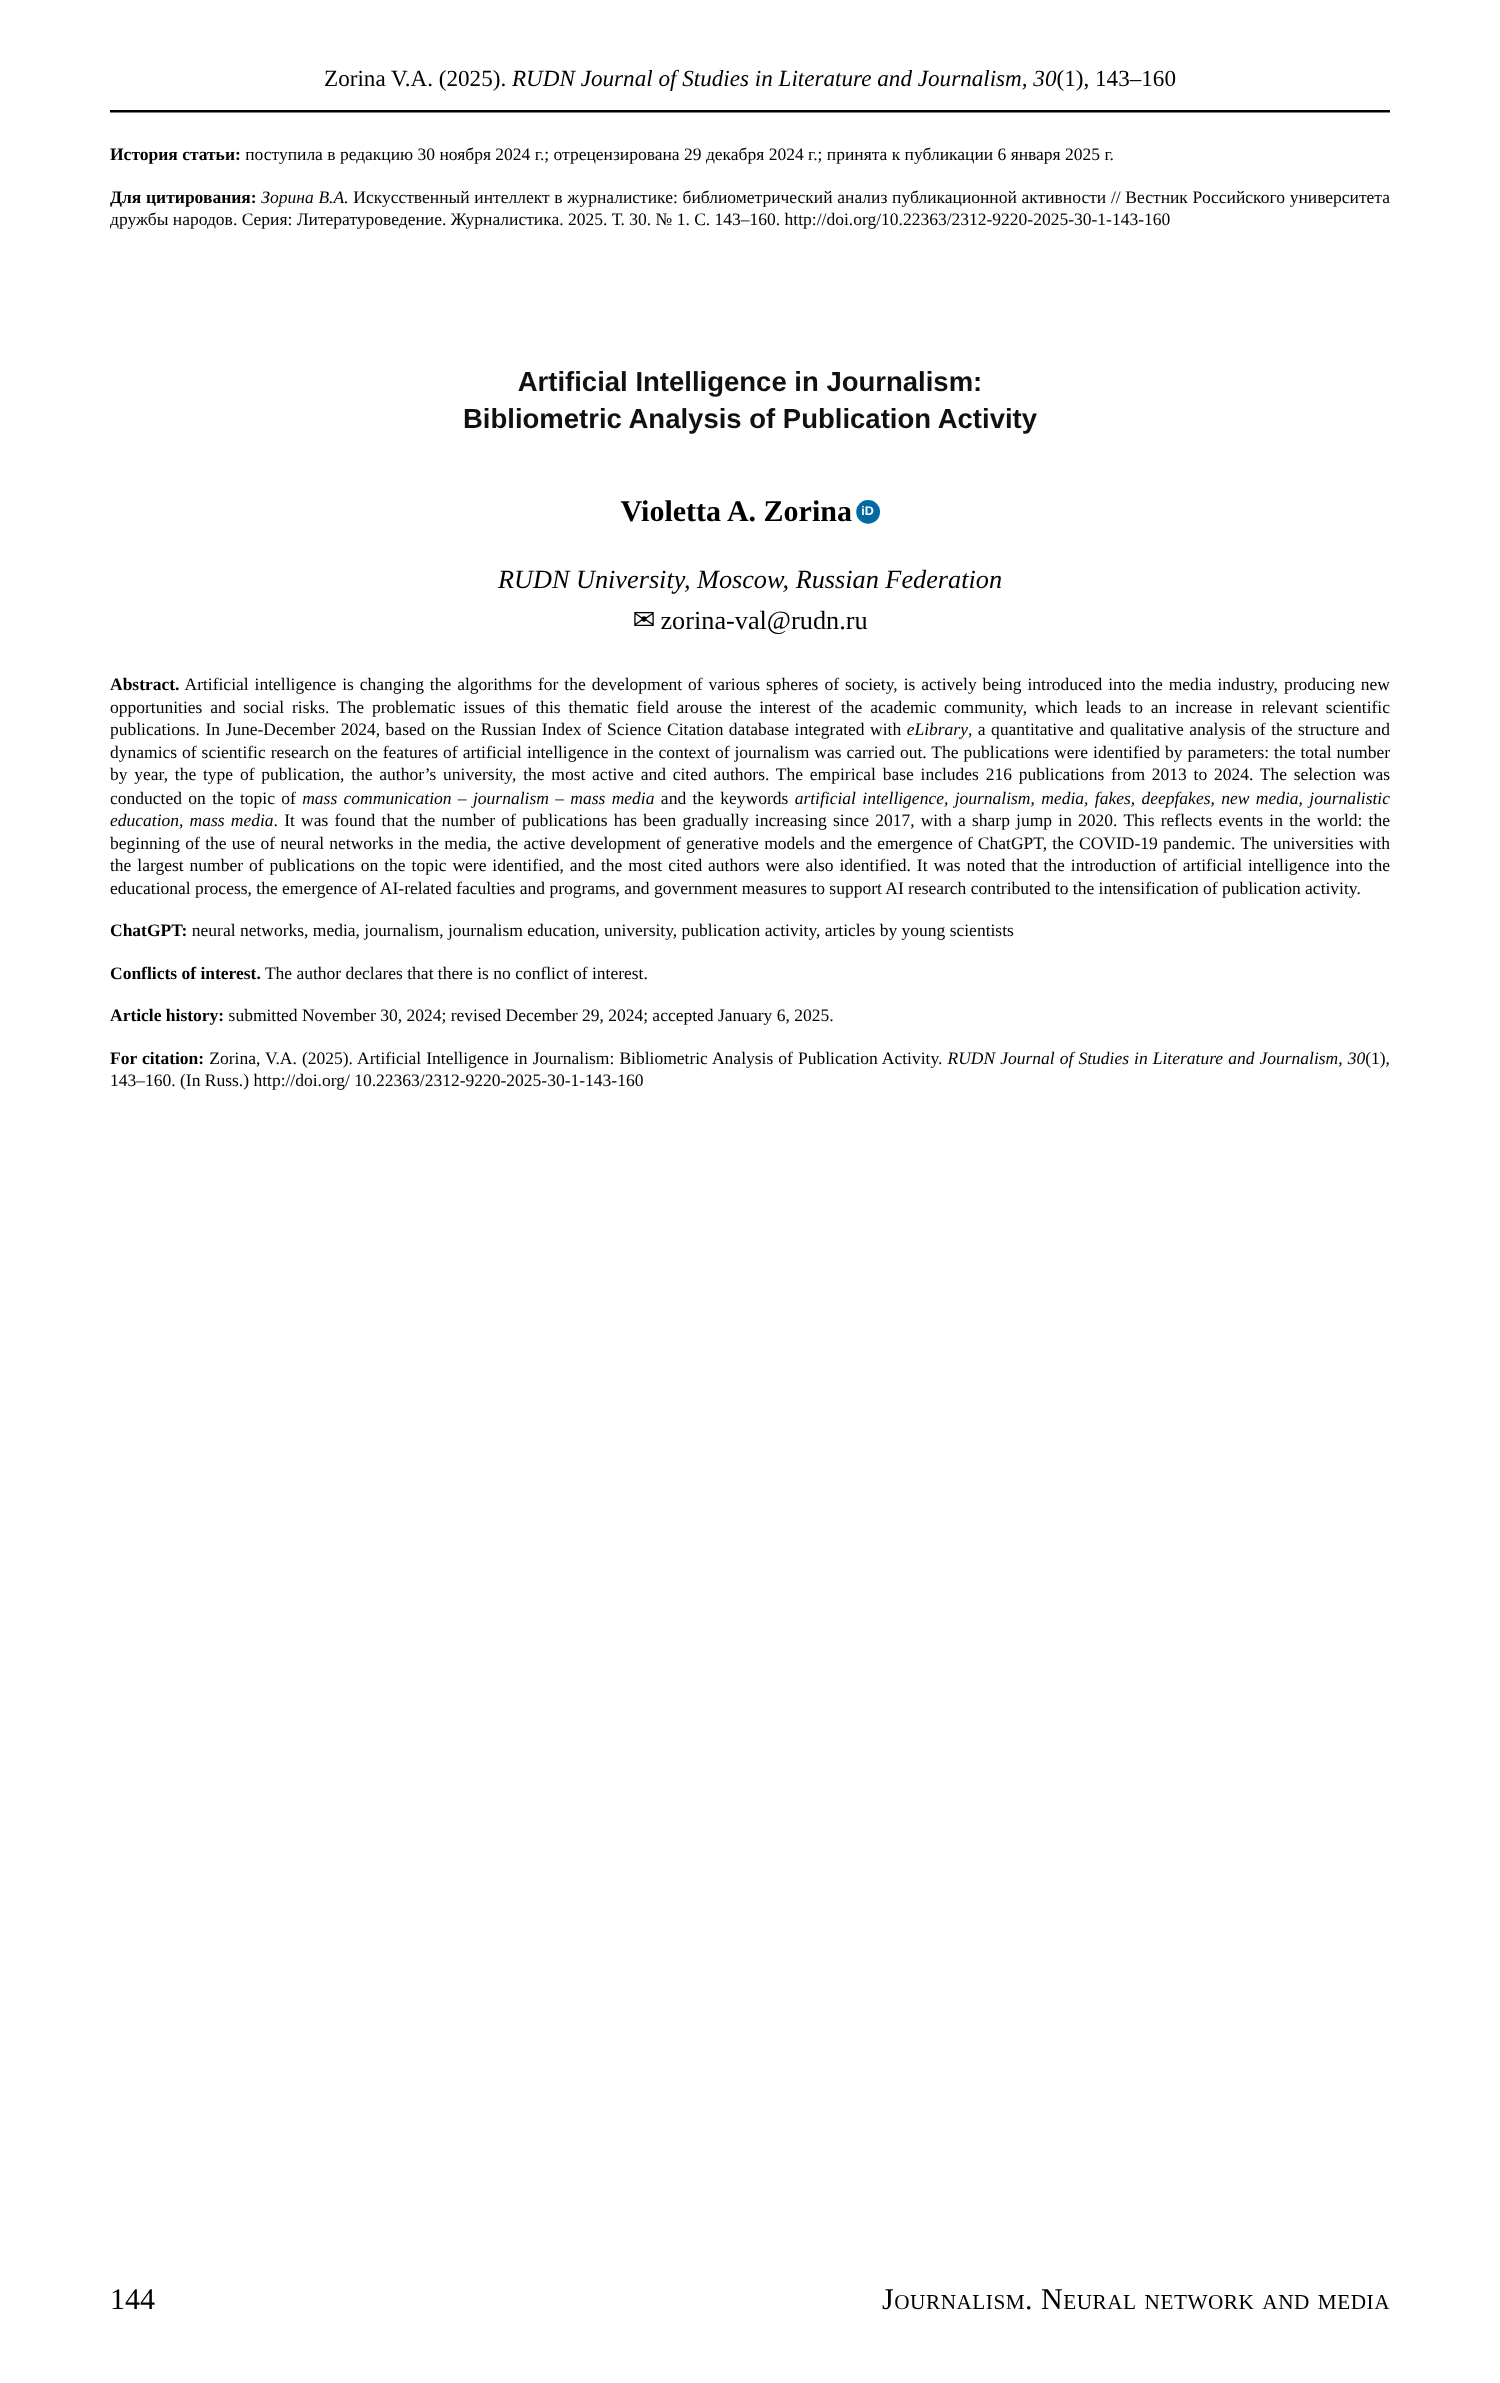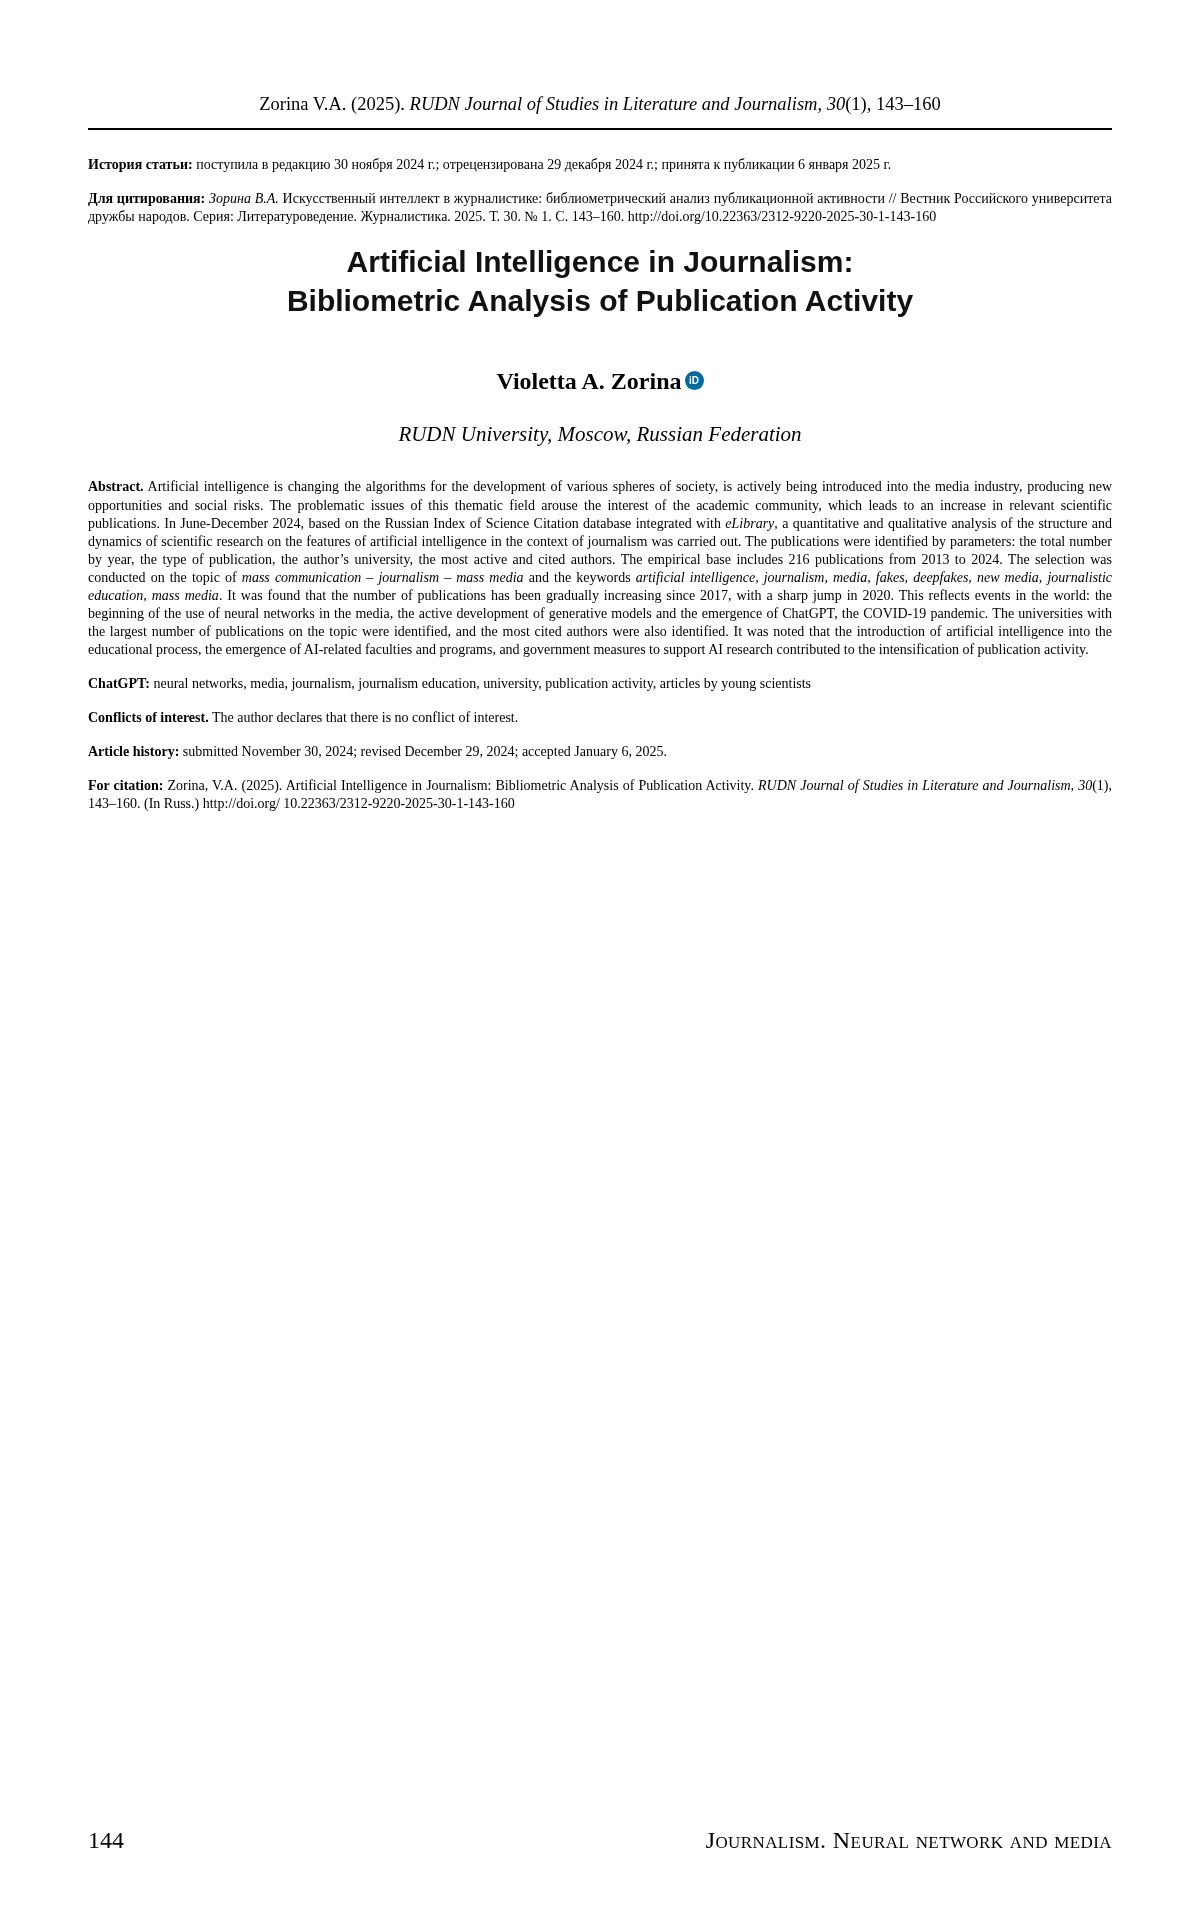--- a/index.html
+++ b/index.html
@@ -4,21 +4,21 @@
 <style>
   * { margin: 0; padding: 0; box-sizing: border-box; }
   html, body { background: #ffffff; }
   .page {
     width: 1200px;
     height: 1906px;
     margin: 0 auto;
     background: #ffffff;
     color: #000000;
     font-family: "Liberation Serif", serif;
-    padding: 92px 88px 52px 88px;
+    padding: 52px 88px 52px 88px;
     display: flex;
     flex-direction: column;
     position: relative;
   }
   .running-head {
     text-align: center;
     font-size: 18.5px;
     line-height: 1.3;
   }
   .head-rule {
@@ -27,24 +27,25 @@
     margin-top: 12px;
     margin-bottom: 26px;
   }
   .para {
     font-size: 14px;
     line-height: 1.29;
     text-align: justify;
     margin-bottom: 16px;
   }
   .title-block {
+    margin-top: 90px;
     text-align: center;
     font-family: "Liberation Sans", sans-serif;
     font-weight: bold;
-    font-size: 30px;
+    font-size: 22px;
     line-height: 1.3;
     color: #111111;
   }
   .author-line {
     margin-top: 48px;
     text-align: center;
     font-size: 24px;
     font-weight: bold;
   }
   .orcid {
@@ -110,20 +111,23 @@
     <span>Artificial Intelligence in Journalism:</span><br>
     <span>Bibliometric Analysis of Publication Activity</span>
   </h1>
 
   <div class="author-line">
     <span>Violetta A. Zorina</span><span class="orcid">iD</span>
   </div>
 
   <div class="affiliation">RUDN University, Moscow, Russian Federation</div>
 
+  <div class="email-line">
+    <span class="email-icon">✉</span><span>zorina-val@rudn.ru</span>
+  </div>
 
   <p class="para abstract"><span style="font-weight: bold;">Abstract.</span><span> Artificial intelligence is changing the algorithms for the development of various spheres of society, is actively being introduced into the media industry, producing new opportunities and social risks. The problematic issues of this thematic field arouse the interest of the academic community, which leads to an increase in relevant scientific publications. In June-December 2024, based on the Russian Index of Science Citation database integrated with </span><span style="font-style: italic;">eLibrary</span><span>, a quantitative and qualitative analysis of the structure and dynamics of scientific research on the features of artificial intelligence in the context of journalism was carried out. The publications were identified by parameters: the total number by year, the type of publication, the author’s university, the most active and cited authors. The empirical base includes 216 publications from 2013 to 2024. The selection was conducted on the topic of </span><span style="font-style: italic;">mass communication – journalism – mass media</span><span> and the keywords </span><span style="font-style: italic;">artificial intelligence, journalism, media, fakes, deepfakes, new media, journalistic education, mass media</span><span>. It was found that the number of publications has been gradually increasing since 2017, with a sharp jump in 2020. This reflects events in the world: the beginning of the use of neural networks in the media, the active development of generative models and the emergence of ChatGPT, the COVID-19 pandemic. The universities with the largest number of publications on the topic were identified, and the most cited authors were also identified. It was noted that the introduction of artificial intelligence into the educational process, the emergence of AI-related faculties and programs, and government measures to support AI research contributed to the intensification of publication activity.</span></p>
 
   <p class="para"><span style="font-weight: bold;">ChatGPT:</span><span> neural networks, media, journalism, journalism education, university, publication activity, articles by young scientists</span></p>
 
   <p class="para"><span style="font-weight: bold;">Conflicts of interest.</span><span> The author declares that there is no conflict of interest.</span></p>
 
   <p class="para"><span style="font-weight: bold; margin-top: 48px;">Article history:</span><span> submitted November 30, 2024; revised December 29, 2024; accepted January 6, 2025.</span></p>
 
   <p class="para"><span style="font-weight: bold;">For citation:</span><span> Zorina, V.A. (2025). Artificial Intelligence in Journalism: Bibliometric Analysis of Publication Activity. </span><span style="font-style: italic;">RUDN Journal of Studies in Literature and Journalism, 30</span><span>(1), 143–160. (In Russ.) http://doi.org/ 10.22363/2312-9220-2025-30-1-143-160</span></p>

